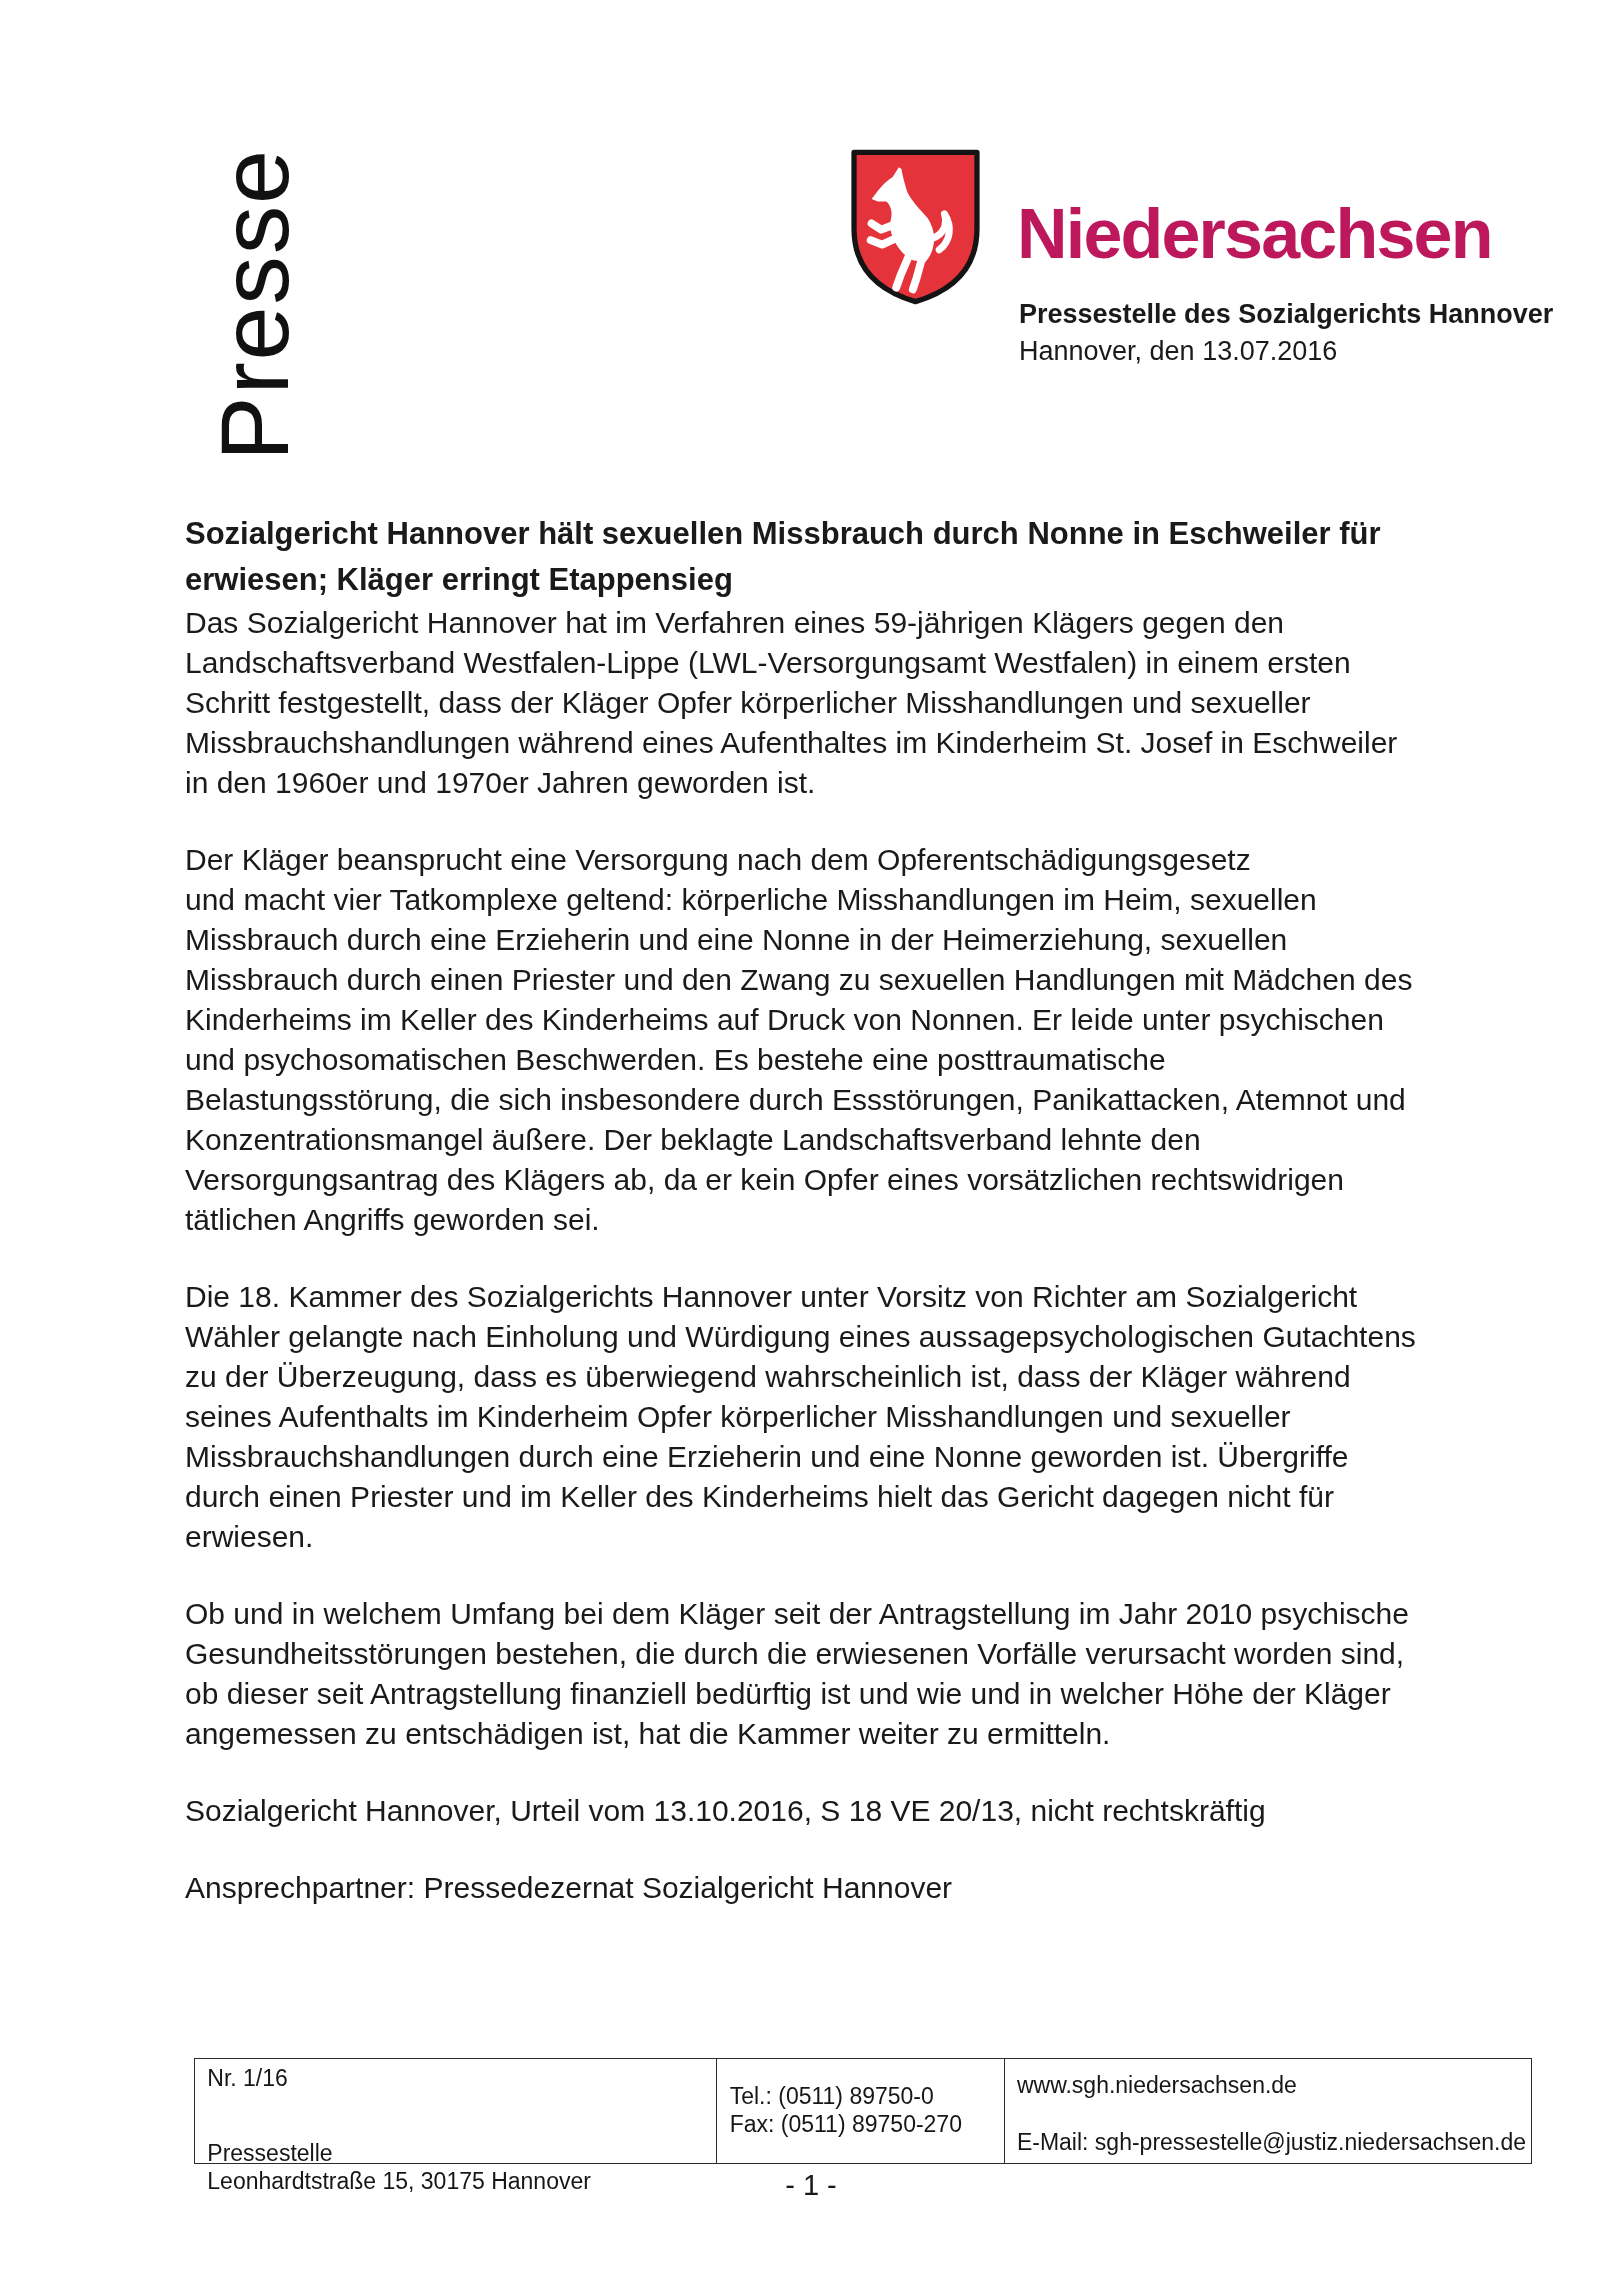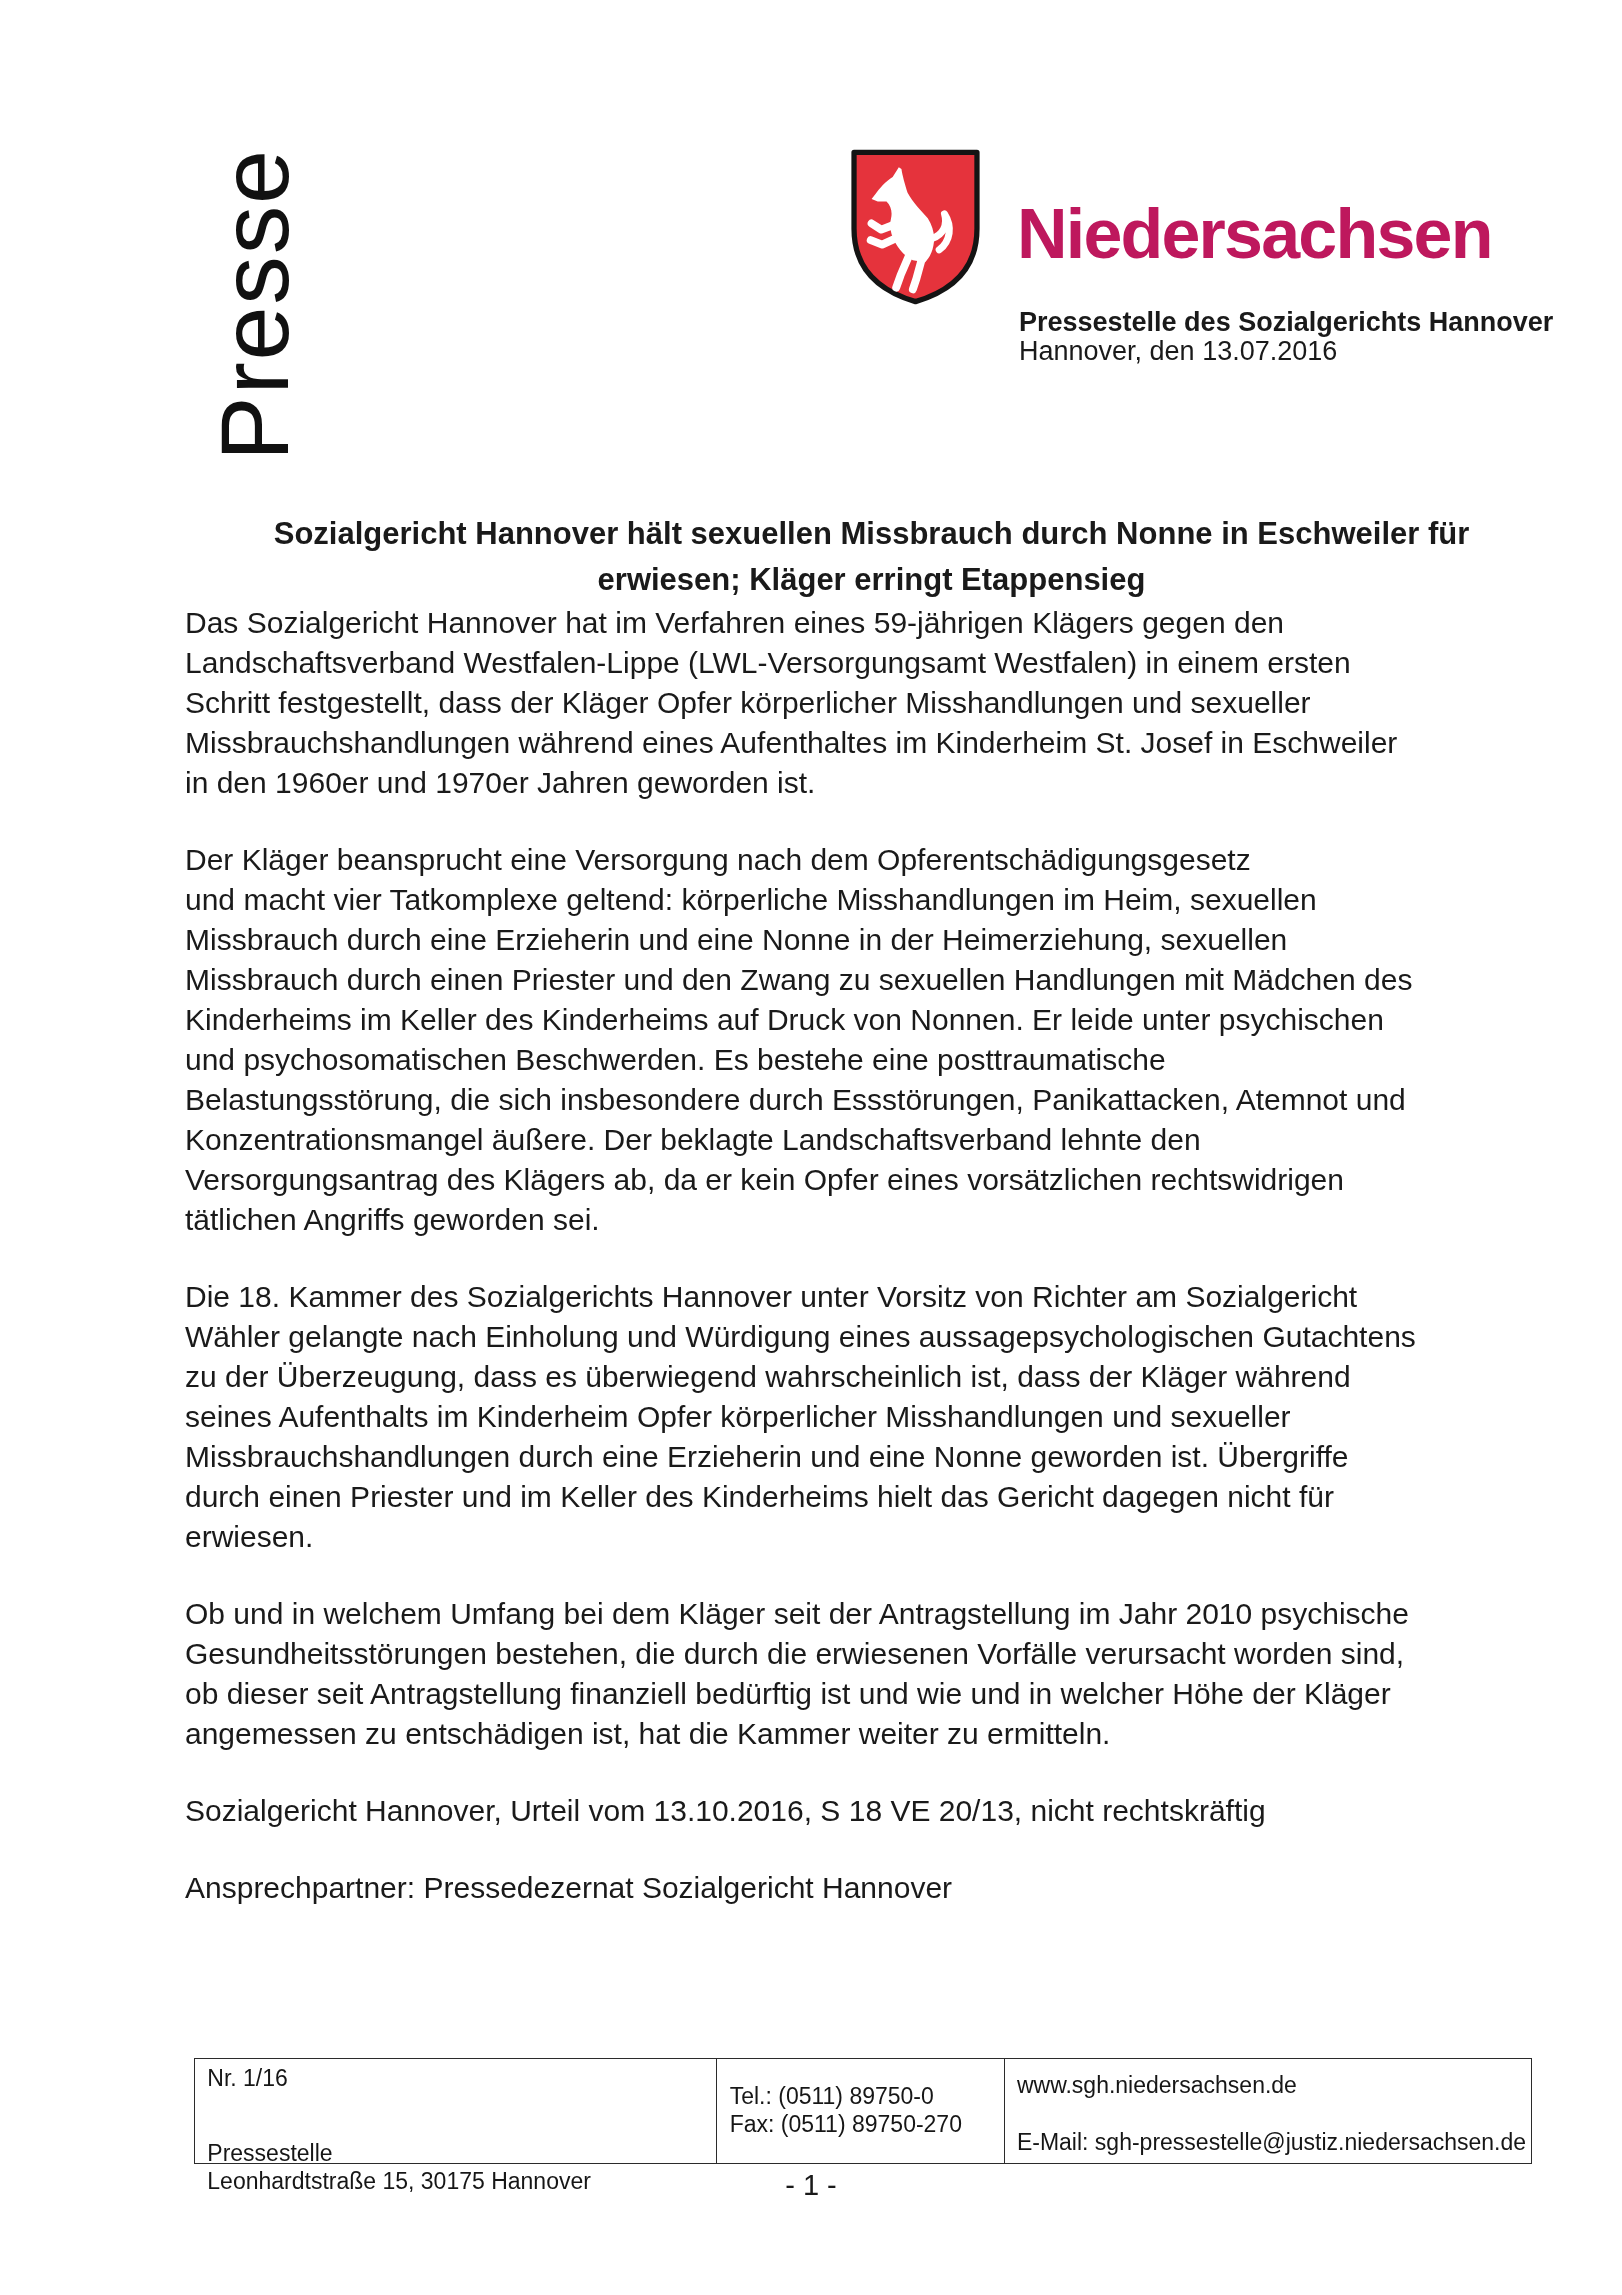--- a/index.html
+++ b/index.html
@@ -12,25 +12,25 @@
     position:absolute;left:205px;top:461px;
     transform:rotate(-90deg);transform-origin:0 0;
     font-size:97px;line-height:99px;letter-spacing:1.8px;color:#111;white-space:nowrap;
   }
   
   .coat{position:absolute;left:847px;top:146px;width:137px;height:162px;}
   .brand{
     position:absolute;left:1017px;top:197px;
     font-size:70px;line-height:74px;font-weight:700;letter-spacing:-1.8px;color:#be185d;white-space:nowrap;
   }
-  .hdr-office{position:absolute;left:1019px;top:304px;font-size:27px;line-height:37px;font-weight:700;white-space:nowrap;}
+  .hdr-office{position:absolute;left:1019px;top:296px;font-size:27px;line-height:37px;font-weight:700;white-space:nowrap;}
   .hdr-date{position:absolute;left:1019px;top:333px;font-size:27px;line-height:37px;white-space:nowrap;}
   
   .content{position:absolute;left:185px;top:511px;width:1373px;}
-  .headline{font-size:31px;line-height:46px;font-weight:700;margin:0;white-space:pre-line;text-align:center;}
+  .headline{font-size:31px;line-height:46px;font-weight:700;margin:0;white-space:pre-line;}
   .content p{font-size:30px;line-height:40px;margin:0 0 37px 0;white-space:pre-line;}
   .content p.contact{margin-bottom:8px;}
   
   .footer-box{
     position:absolute;left:194px;top:2058px;width:1338px;height:106px;
     border:1.8px solid #2b2b2b;box-sizing:border-box;display:flex;
     font-size:23px;line-height:28px;color:#161616;
   }
   .fcell{box-sizing:border-box;padding:5.3px 10.6px 7px 12.3px;display:flex;flex-direction:column;}
   .fcell.left{width:39.1%;border-right:1.8px solid #2b2b2b;justify-content:space-between;gap:47px;}

